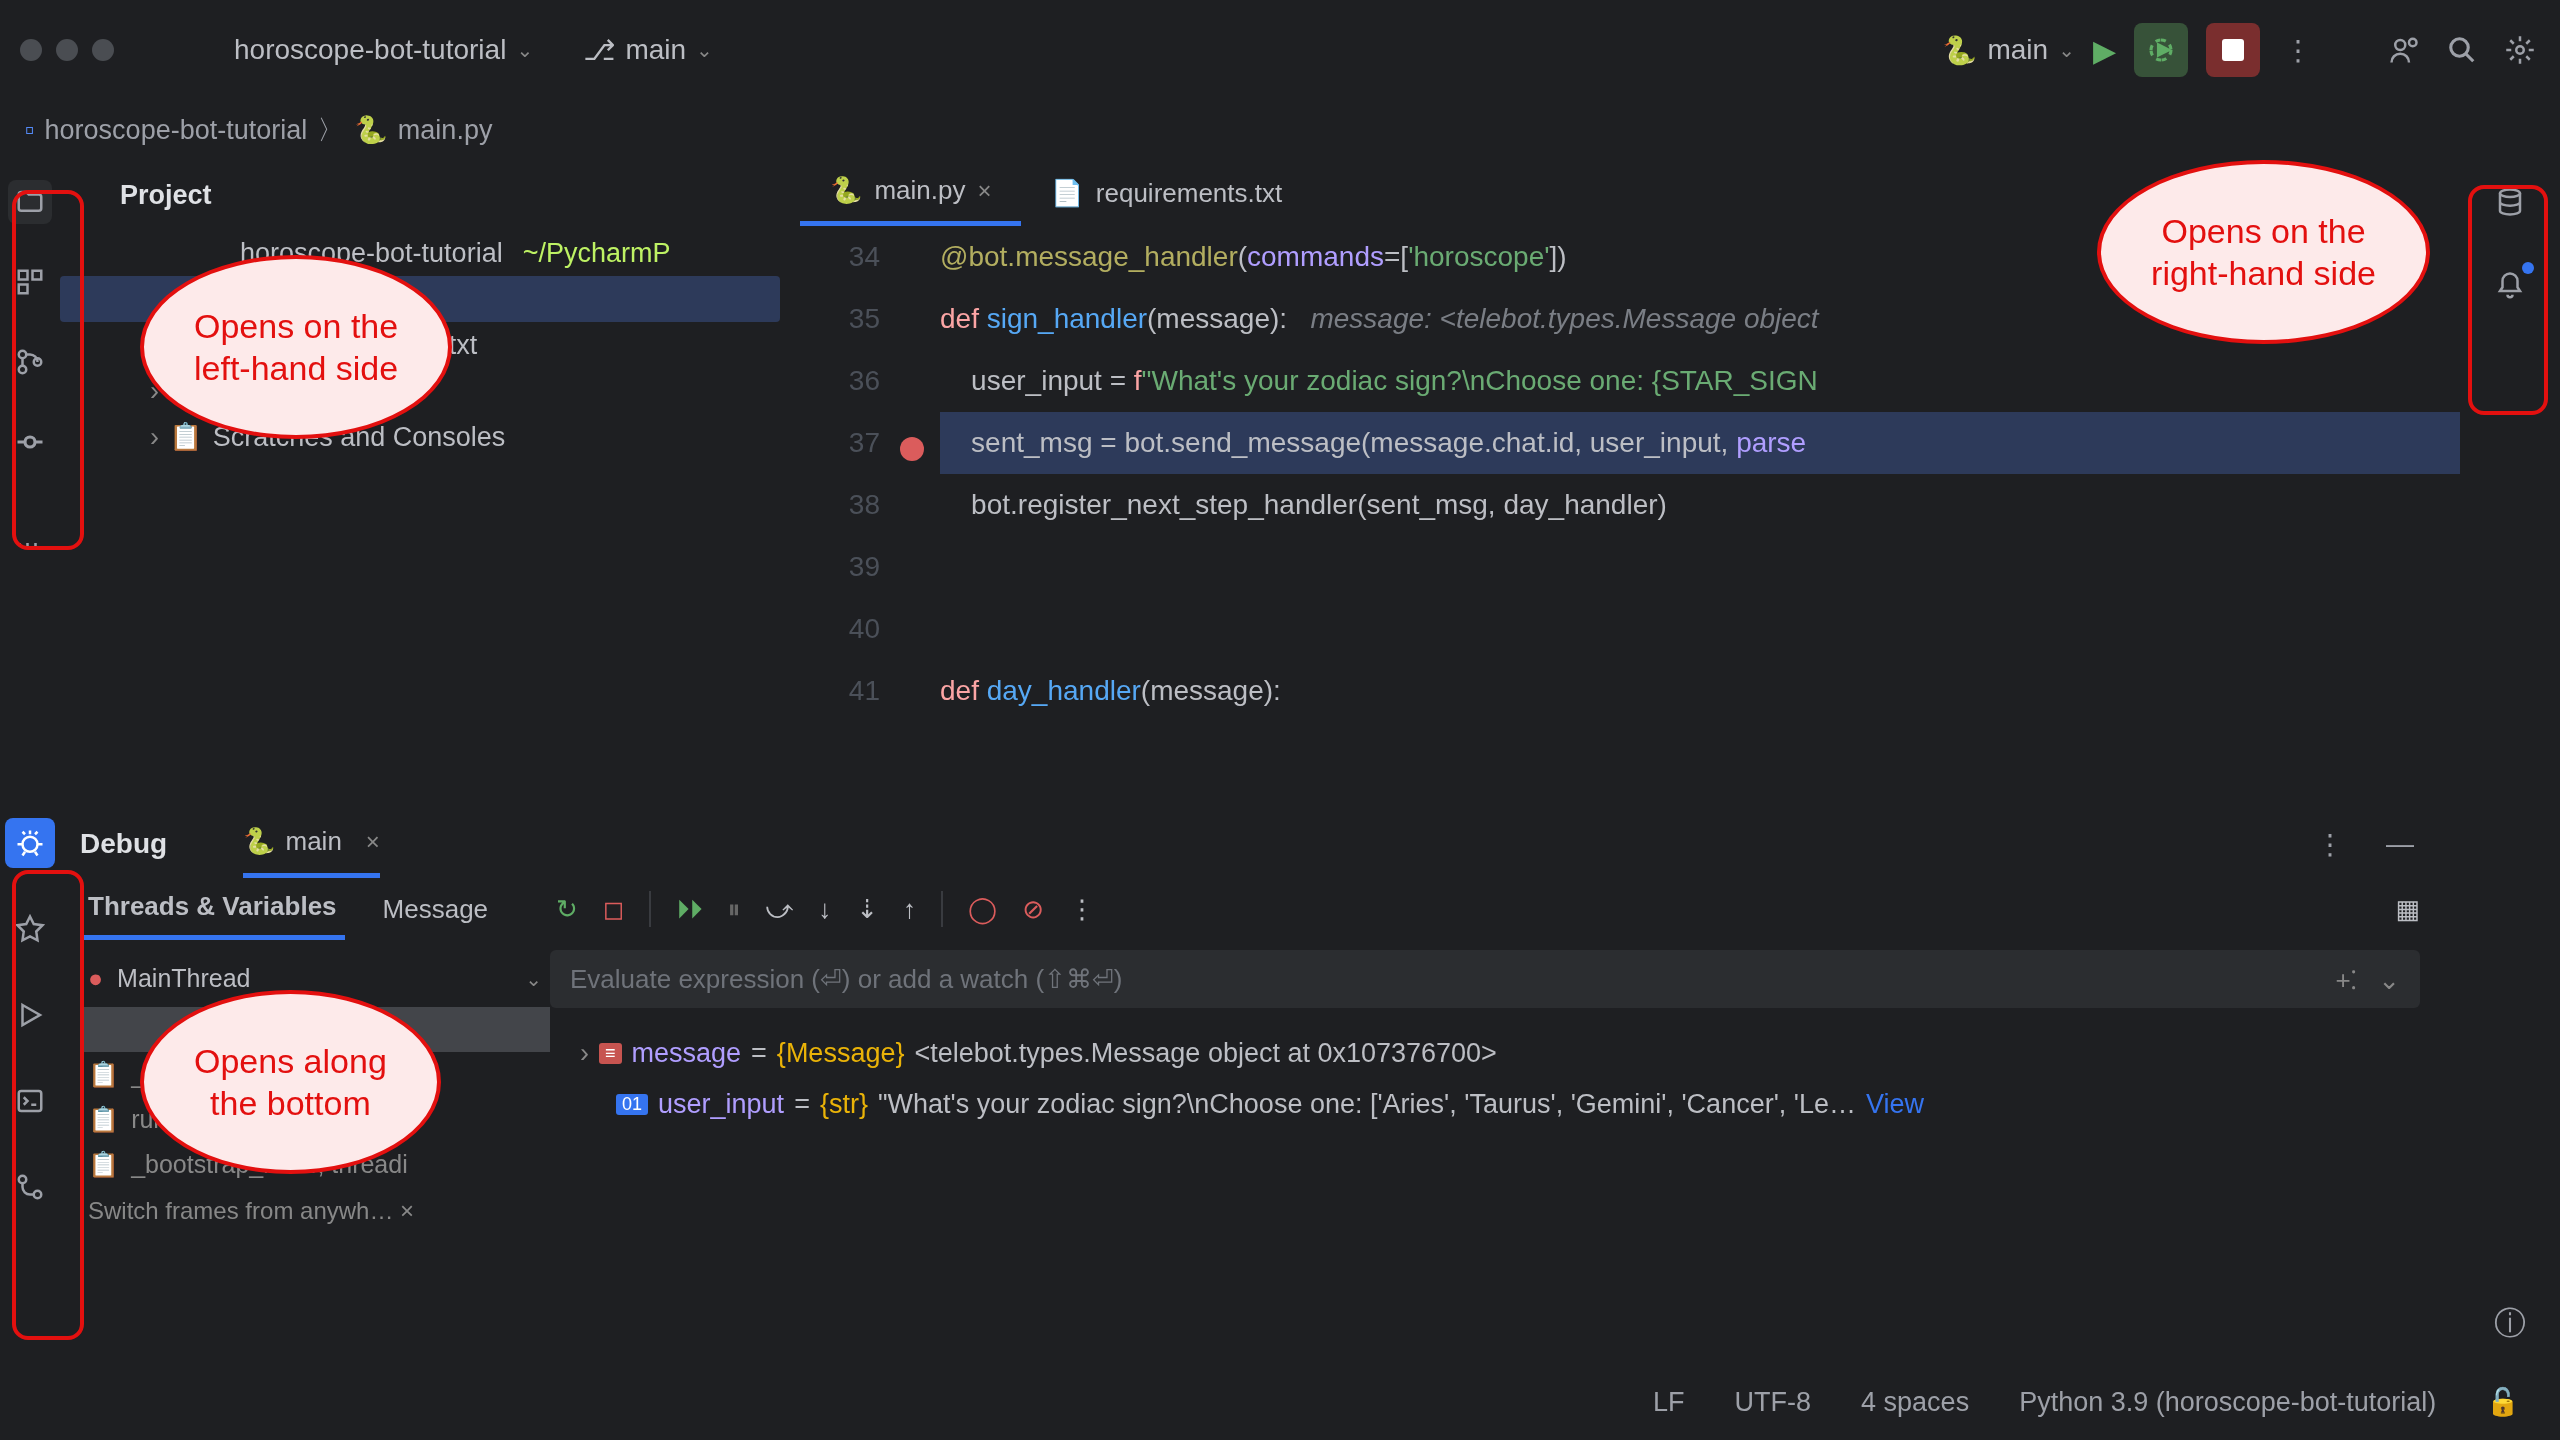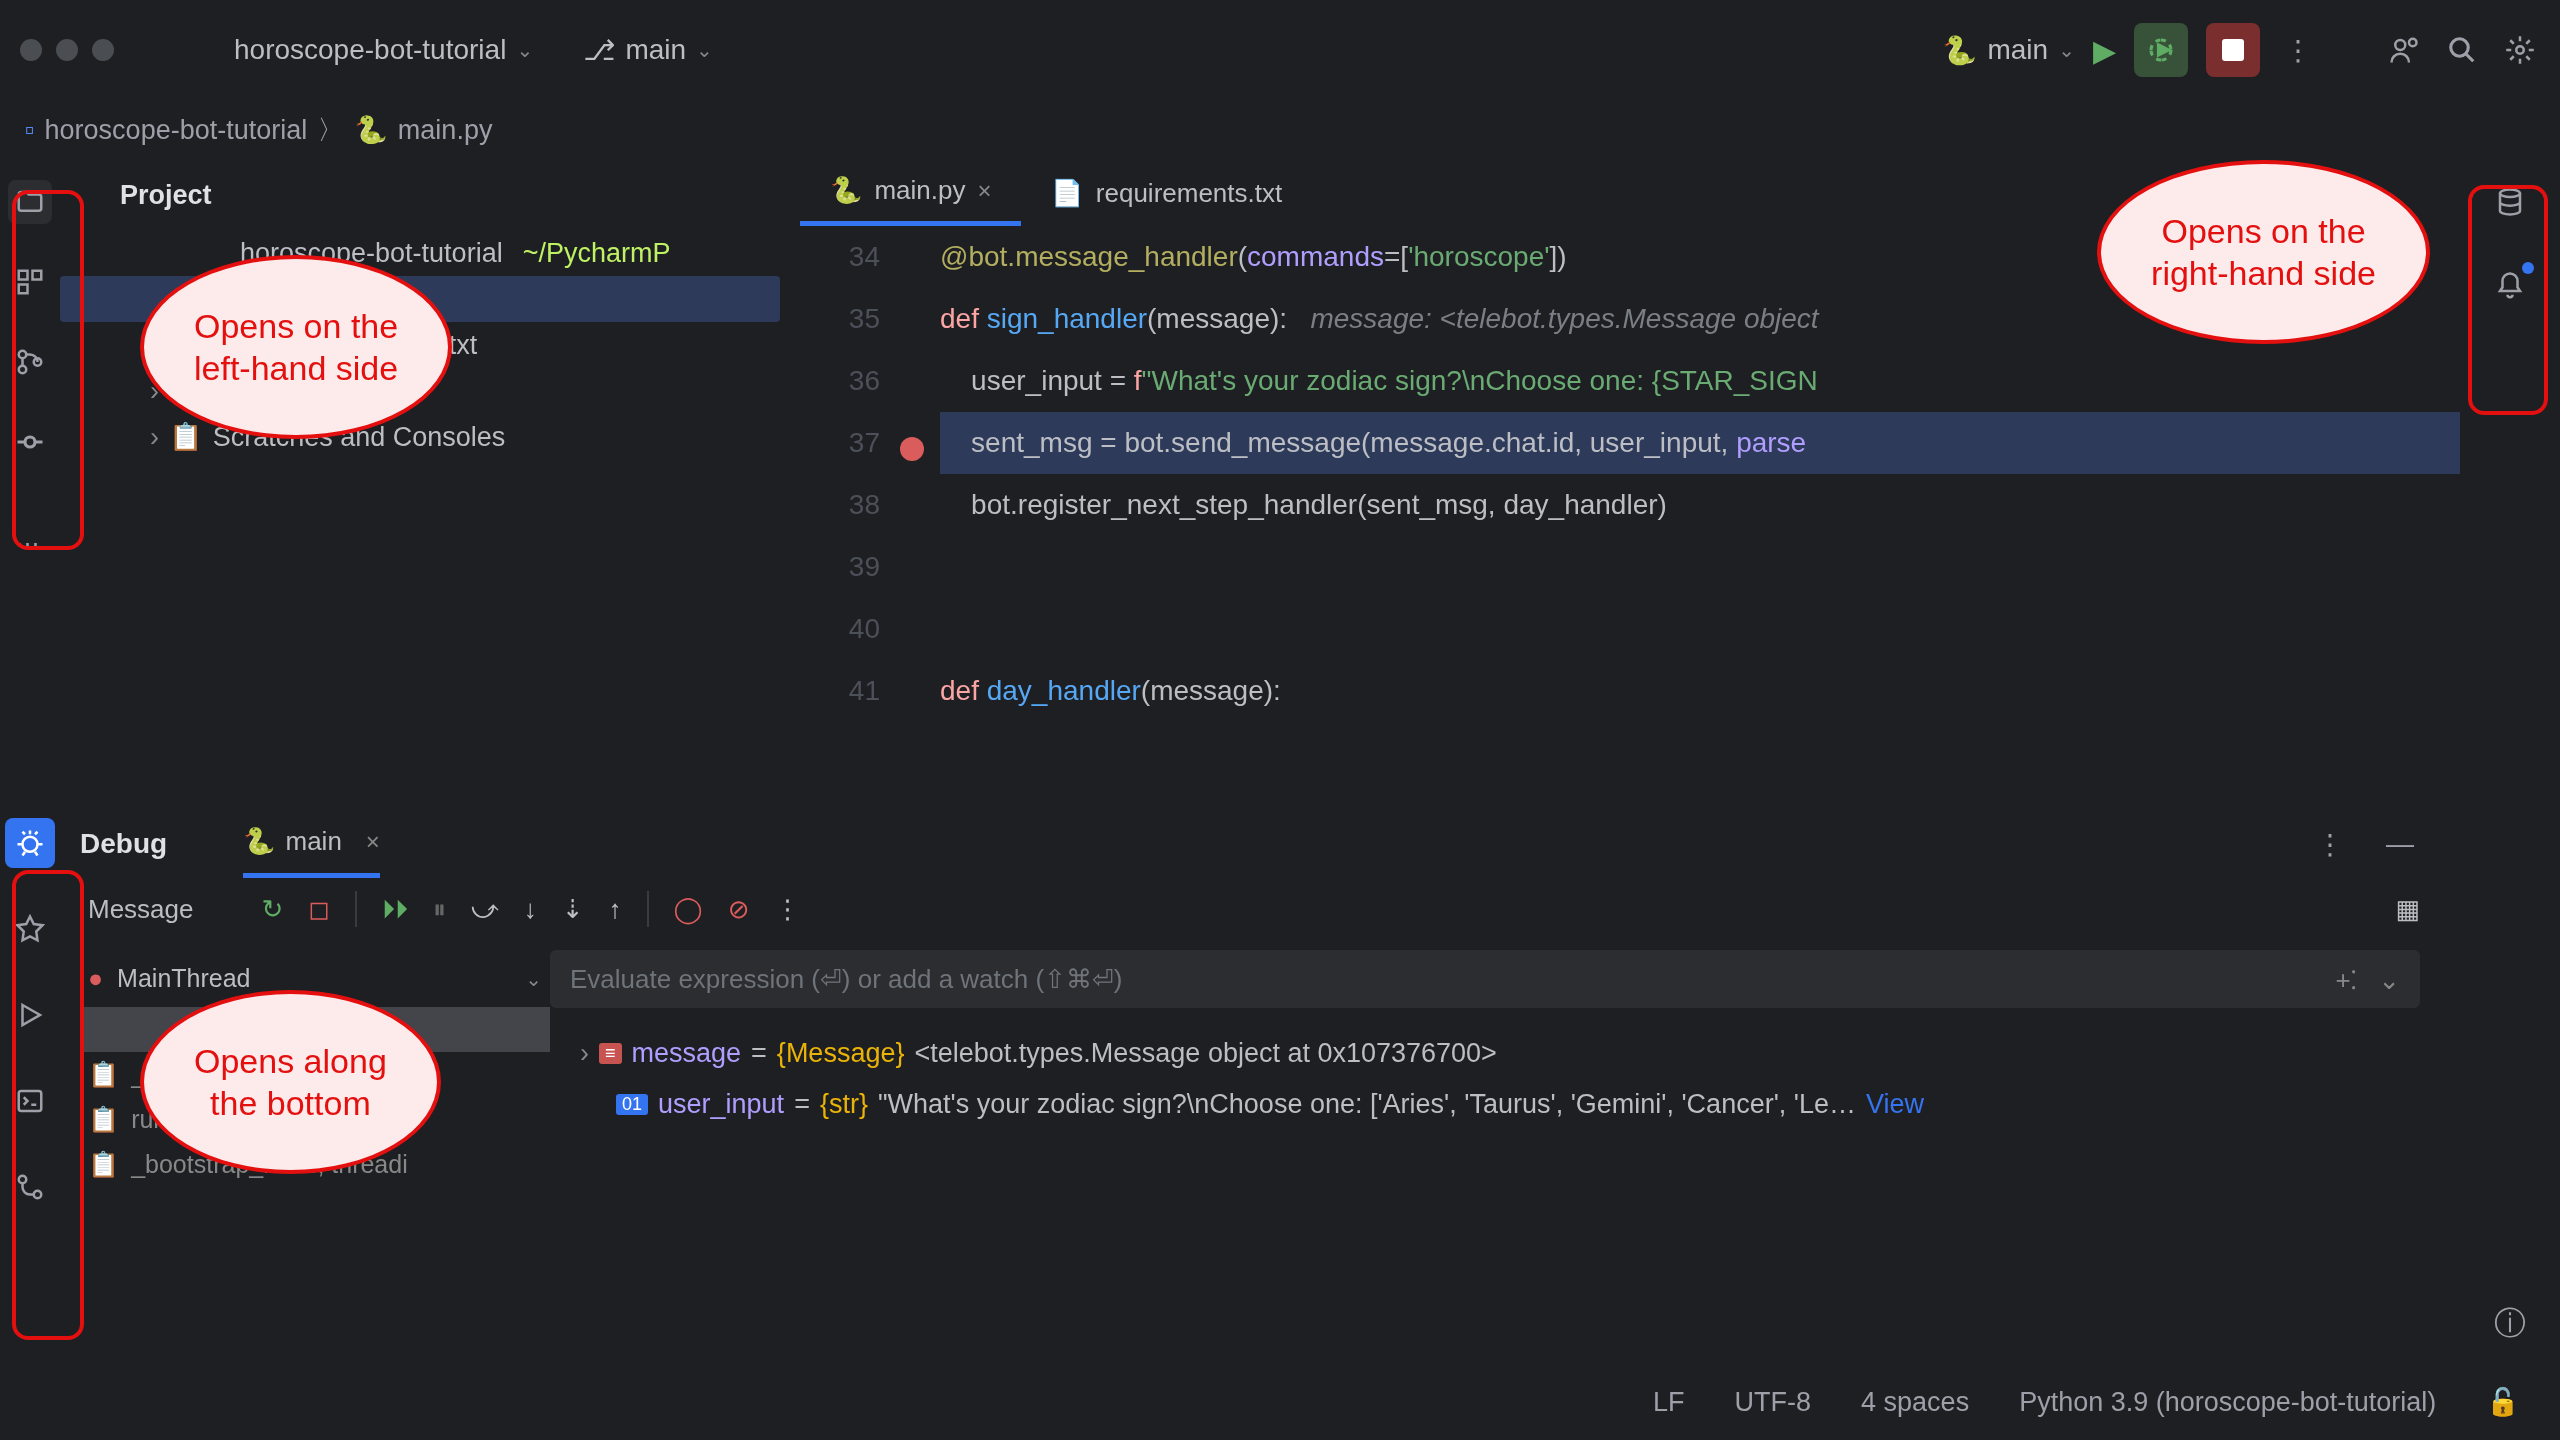--- a/index.html
+++ b/index.html
@@ -282,20 +282,23 @@
           <span>🐍</span>
           <span>main</span>
           <span class="tab-close" style="margin-left:14px">×</span>
         </div>
       <div style="margin-left:auto;display:flex;gap:30px;padding-right:40px">
         <span class="icon-btn">⋮</span>
         <span class="icon-btn">—</span>
       </div>
     </div>
     <div class="debug-toolbar">
+      <div class="dt-tab active">
+          <span>Threads &amp; Variables</span>
+        </div>
       <div class="dt-tab"><span>Message</span></div>
       <div class="dt-icons">
         <span style="color:#5fad65">↻</span>
         <span style="color:#db5c5c">◻</span>
         <span class="dt-sep"></span>
         <span style="color:#5fad65">⏵⏵</span>
         <span style="color:#666">⏸</span>
         <span>⤻</span>
         <span>↓</span>
         <span>⇣</span>
@@ -325,20 +328,21 @@
             <span>_and_h</span>
           </div>
         <div class="frame-row">
             <span>📋</span>
             <span>run, util.py:91</span>
           </div>
         <div class="frame-row">
             <span>📋</span>
             <span>_bootstrap_inner, threadi</span>
           </div>
+        <div class="frame-tip"><span>Switch frames from anywh…</span> ×</div>
       </div>
       <div class="vars">
         <div class="eval-box">
             <span>Evaluate expression (⏎) or add a watch (⇧⌘⏎)</span>
             <span style="margin-left:auto;color:#888">+⁚ &nbsp; ⌄</span>
           </div>
         <div class="var-row"><span style="color:#888">›</span><span style="background:#c75450;color:#fff;padding:0 6px;border-radius:3px;font-size:18px">≡</span><span class="var-name">message</span> = <span class="var-type">{Message}</span> <span>&lt;telebot.types.Message object at 0x107376700&gt;</span></div>
         <div class="var-row" style="padding-left:66px"><span style="background:#3574f0;color:#fff;padding:0 6px;border-radius:3px;font-size:18px">01</span><span class="var-name">user_input</span> = <span class="var-type">{str}</span> <span>"What's your zodiac sign?\nChoose one: ['Aries', 'Taurus', 'Gemini', 'Cancer', 'Le…</span> <span class="var-link">View</span></div>
       </div>
     </div>

